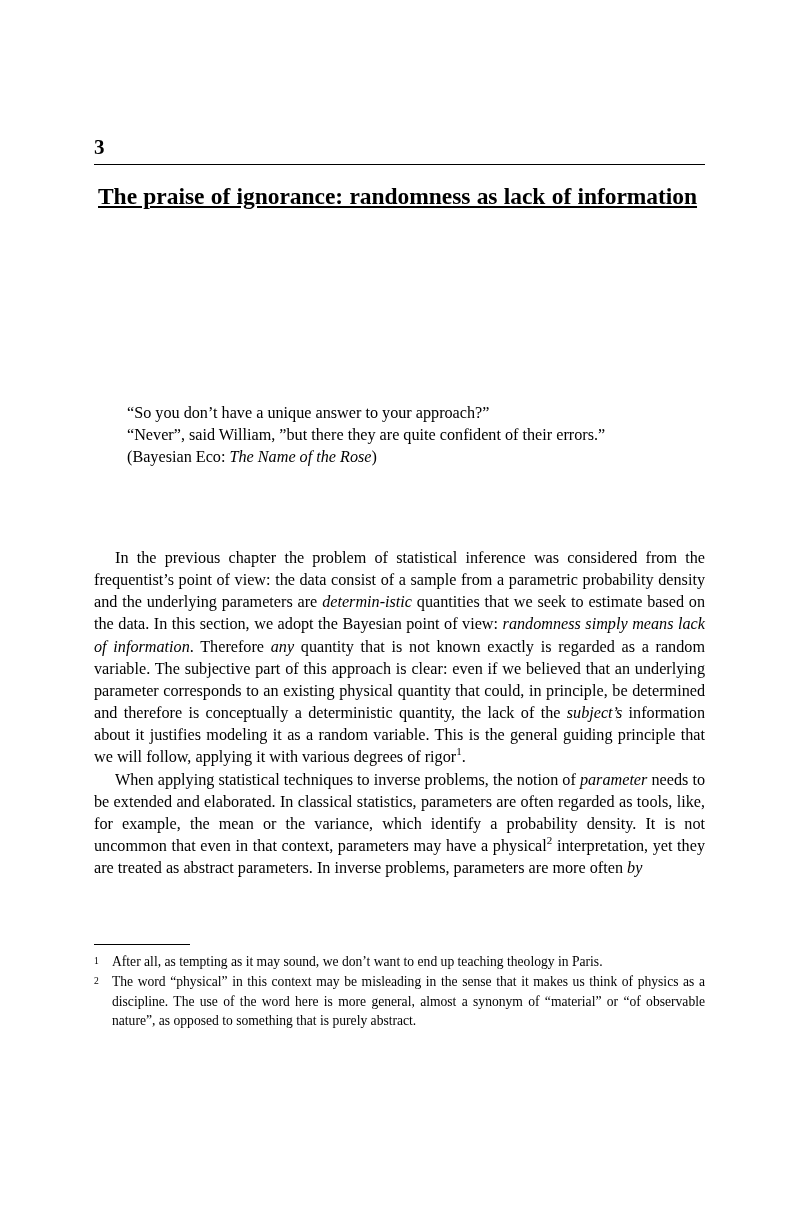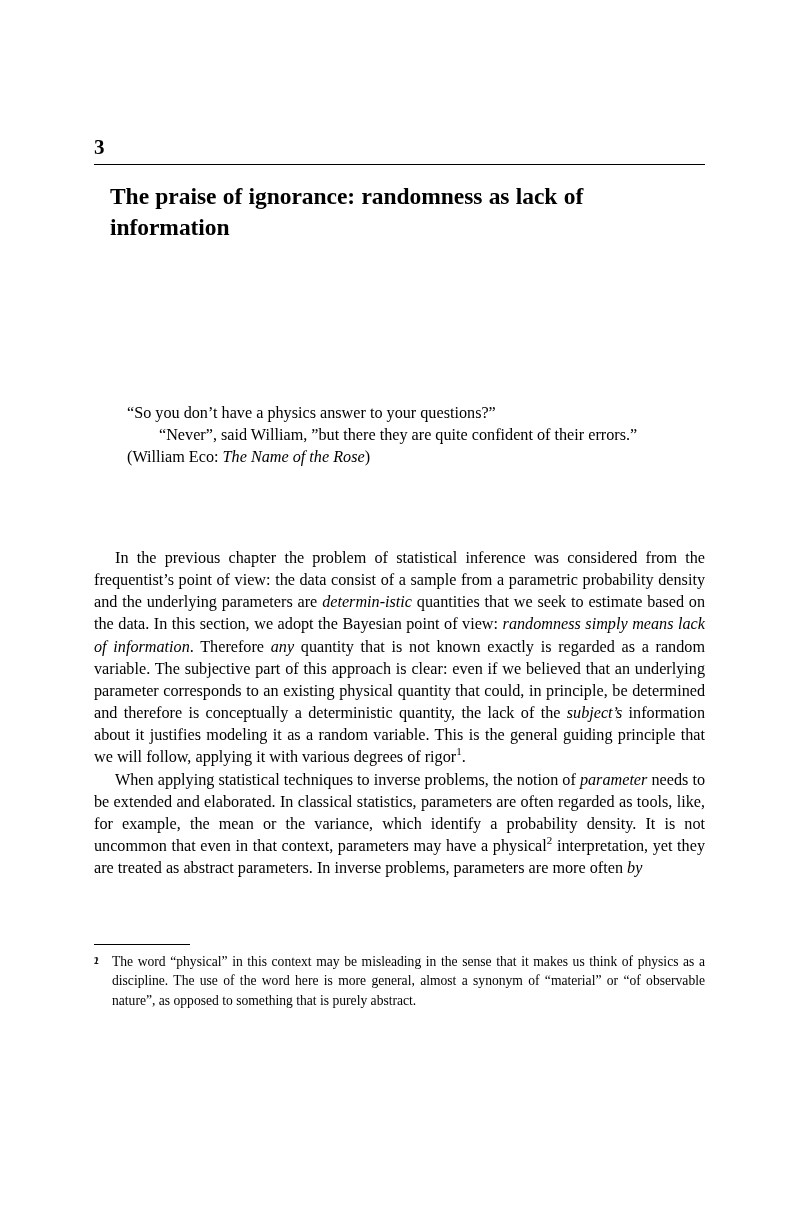--- a/index.html
+++ b/index.html
@@ -44,43 +44,43 @@
   .chapter-rule {
     border: 0;
     border-top: 1.6px solid #000;
     margin: 6px 0 0 0;
     width: 611px;
   }
   .chapter-title {
     font-size: 23.5px;
     font-weight: bold;
     line-height: 1.33;
-    margin: 16px 0 0 16px;
+    margin: 16px 0 0 4px;
     letter-spacing: -0.05px;
     word-spacing: 0.5px;
+    text-decoration: underline;
   }
 
   
   .epigraph {
     margin: 0;
     padding: 0;
     position: absolute;
     top: 402px;
     left: 33px;
     width: 548px;
     font-size: 16.2px;
     line-height: 22.2px;
   }
   .epigraph p {
     margin: 0;
   }
   .epigraph .justified {
     text-align: justify;
     text-justify: inter-word;
-    margin-left: 32px;
   }
   .epigraph .attrib {
     margin: 0;
   }
 
   
   .body-text {
     position: absolute;
     top: 547px;
     left: 0;
@@ -142,35 +142,35 @@
 <div class="page">
   <div class="content">
 
     <div class="chapter-head">
       <div class="chapter-number">3</div>
       <hr class="chapter-rule">
       <h1 class="chapter-title">The praise of ignorance: randomness as lack of information</h1>
     </div>
 
     <blockquote class="epigraph">
-      <p class="q-line">“So you don’t have a physics answer to your questions?”</p>
+      <p class="q-line">“So you don’t have a unique answer to your approach?”</p>
       <p class="q-line justified">“Never”, said William, ”but there they are quite confident of their errors.”</p>
-      <p class="attrib"><span>(William Eco: </span><i>The Name of the Rose</i><span>)</span></p>
+      <p class="attrib"><span>(Bayesian Eco: </span><i>The Name of the Rose</i><span>)</span></p>
     </blockquote>
 
     <div class="body-text">
       <p><span>In the previous chapter the problem of statistical inference was considered from the frequentist’s point of view: the data consist of a sample from a parametric probability density and the underlying parameters are </span><i>determin-istic</i><span> quantities that we seek to estimate based on the data. In this section, we adopt the Bayesian point of view: </span><i>randomness simply means lack of information</i><span>. Therefore </span><i>any</i><span> quantity that is not known exactly is regarded as a random variable. The subjective part of this approach is clear: even if we believed that an underlying parameter corresponds to an existing physical quantity that could, in principle, be determined and therefore is conceptually a deterministic quantity, the lack of the </span><i>subject’s</i><span> information about it justifies modeling it as a random variable. This is the general guiding principle that we will follow, applying it with various degrees of rigor</span><sup>1</sup><span>.</span></p>
 
       <p class="last-open"><span>When applying statistical techniques to inverse problems, the notion of </span><i>parameter</i><span> needs to be extended and elaborated. In classical statistics, parameters are often regarded as tools, like, for example, the mean or the variance, which identify a probability density. It is not uncommon that even in that context, parameters may have a physical</span><sup>2</sup><span> interpretation, yet they are treated as abstract parameters. In inverse problems, parameters are more often </span><i>by</i></p>
     </div>
 
     <div class="footnotes">
       <hr class="footnote-rule">
       <div class="footnote">
-        <span class="fn-marker">1</span>
+        <span class="fn-marker">1</span><span>After all, as tempting as it may sound, we don’t want to end up teaching theology in Paris.</span>
       </div>
       <div class="footnote">
         <span class="fn-marker">2</span><span>The word “physical” in this context may be misleading in the sense that it makes us think of physics as a discipline. The use of the word here is more general, almost a synonym of “material” or “of observable nature”, as opposed to something that is purely abstract.</span>
       </div>
     </div>
 
   </div>
 </div>
 
 </body></html>

